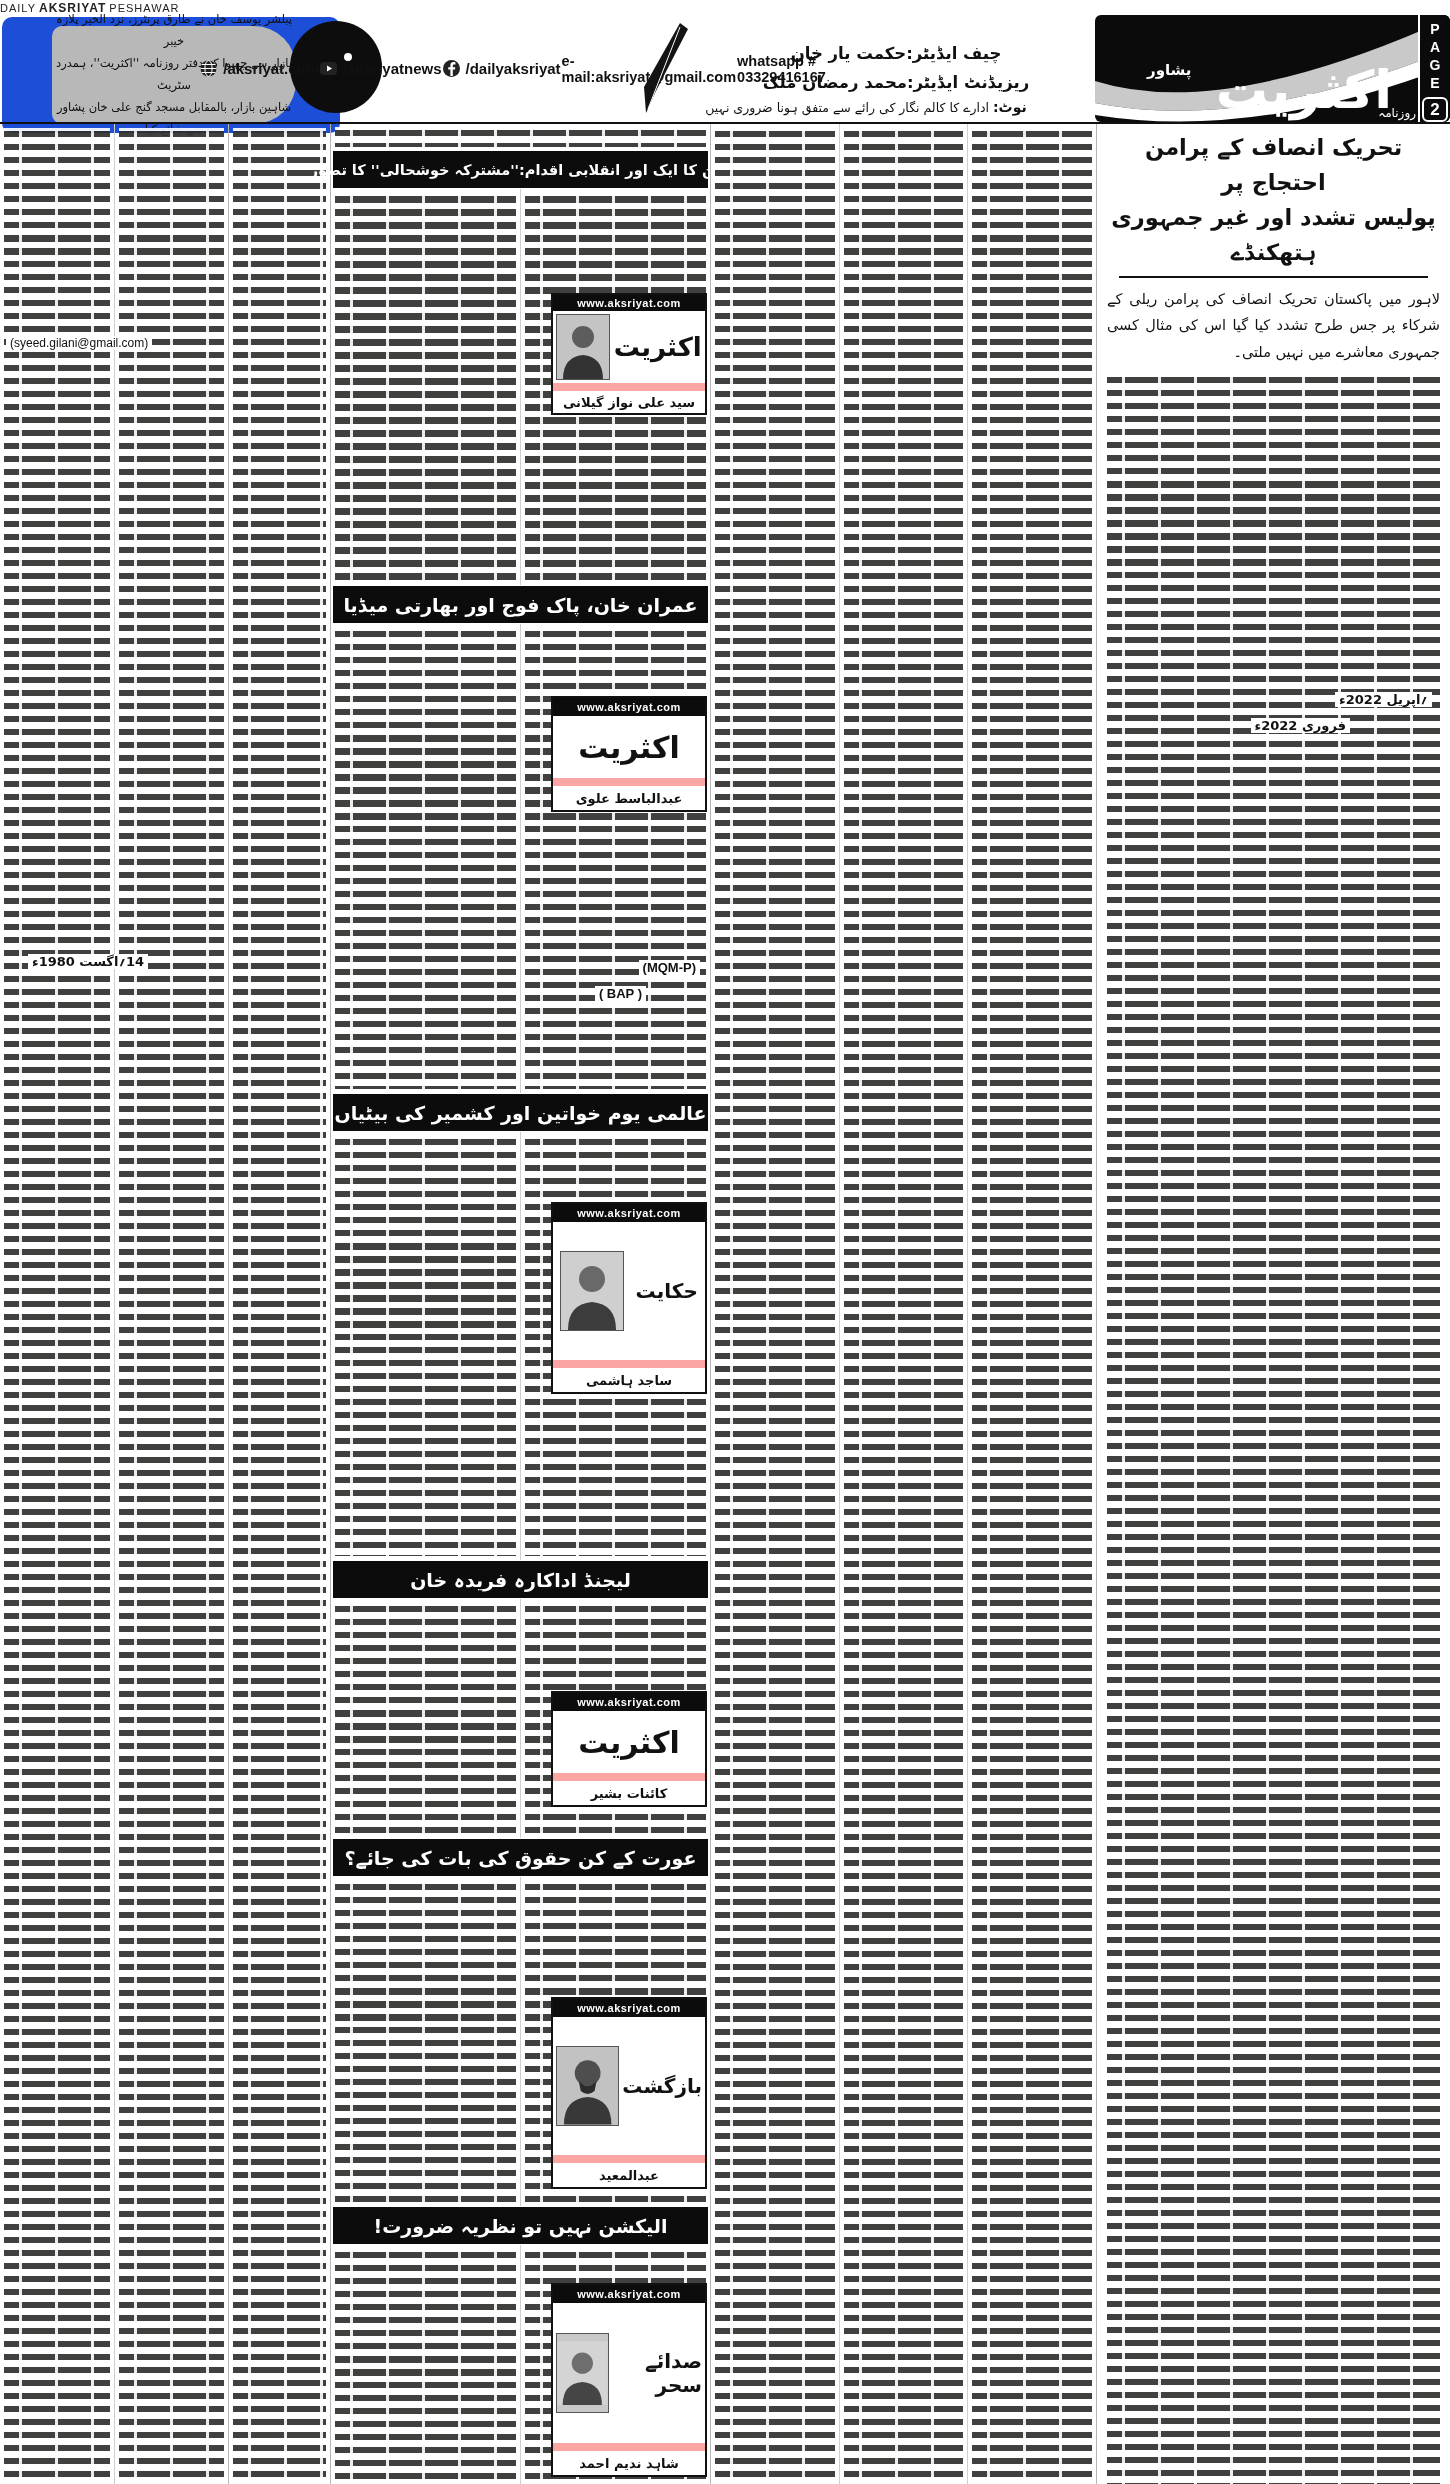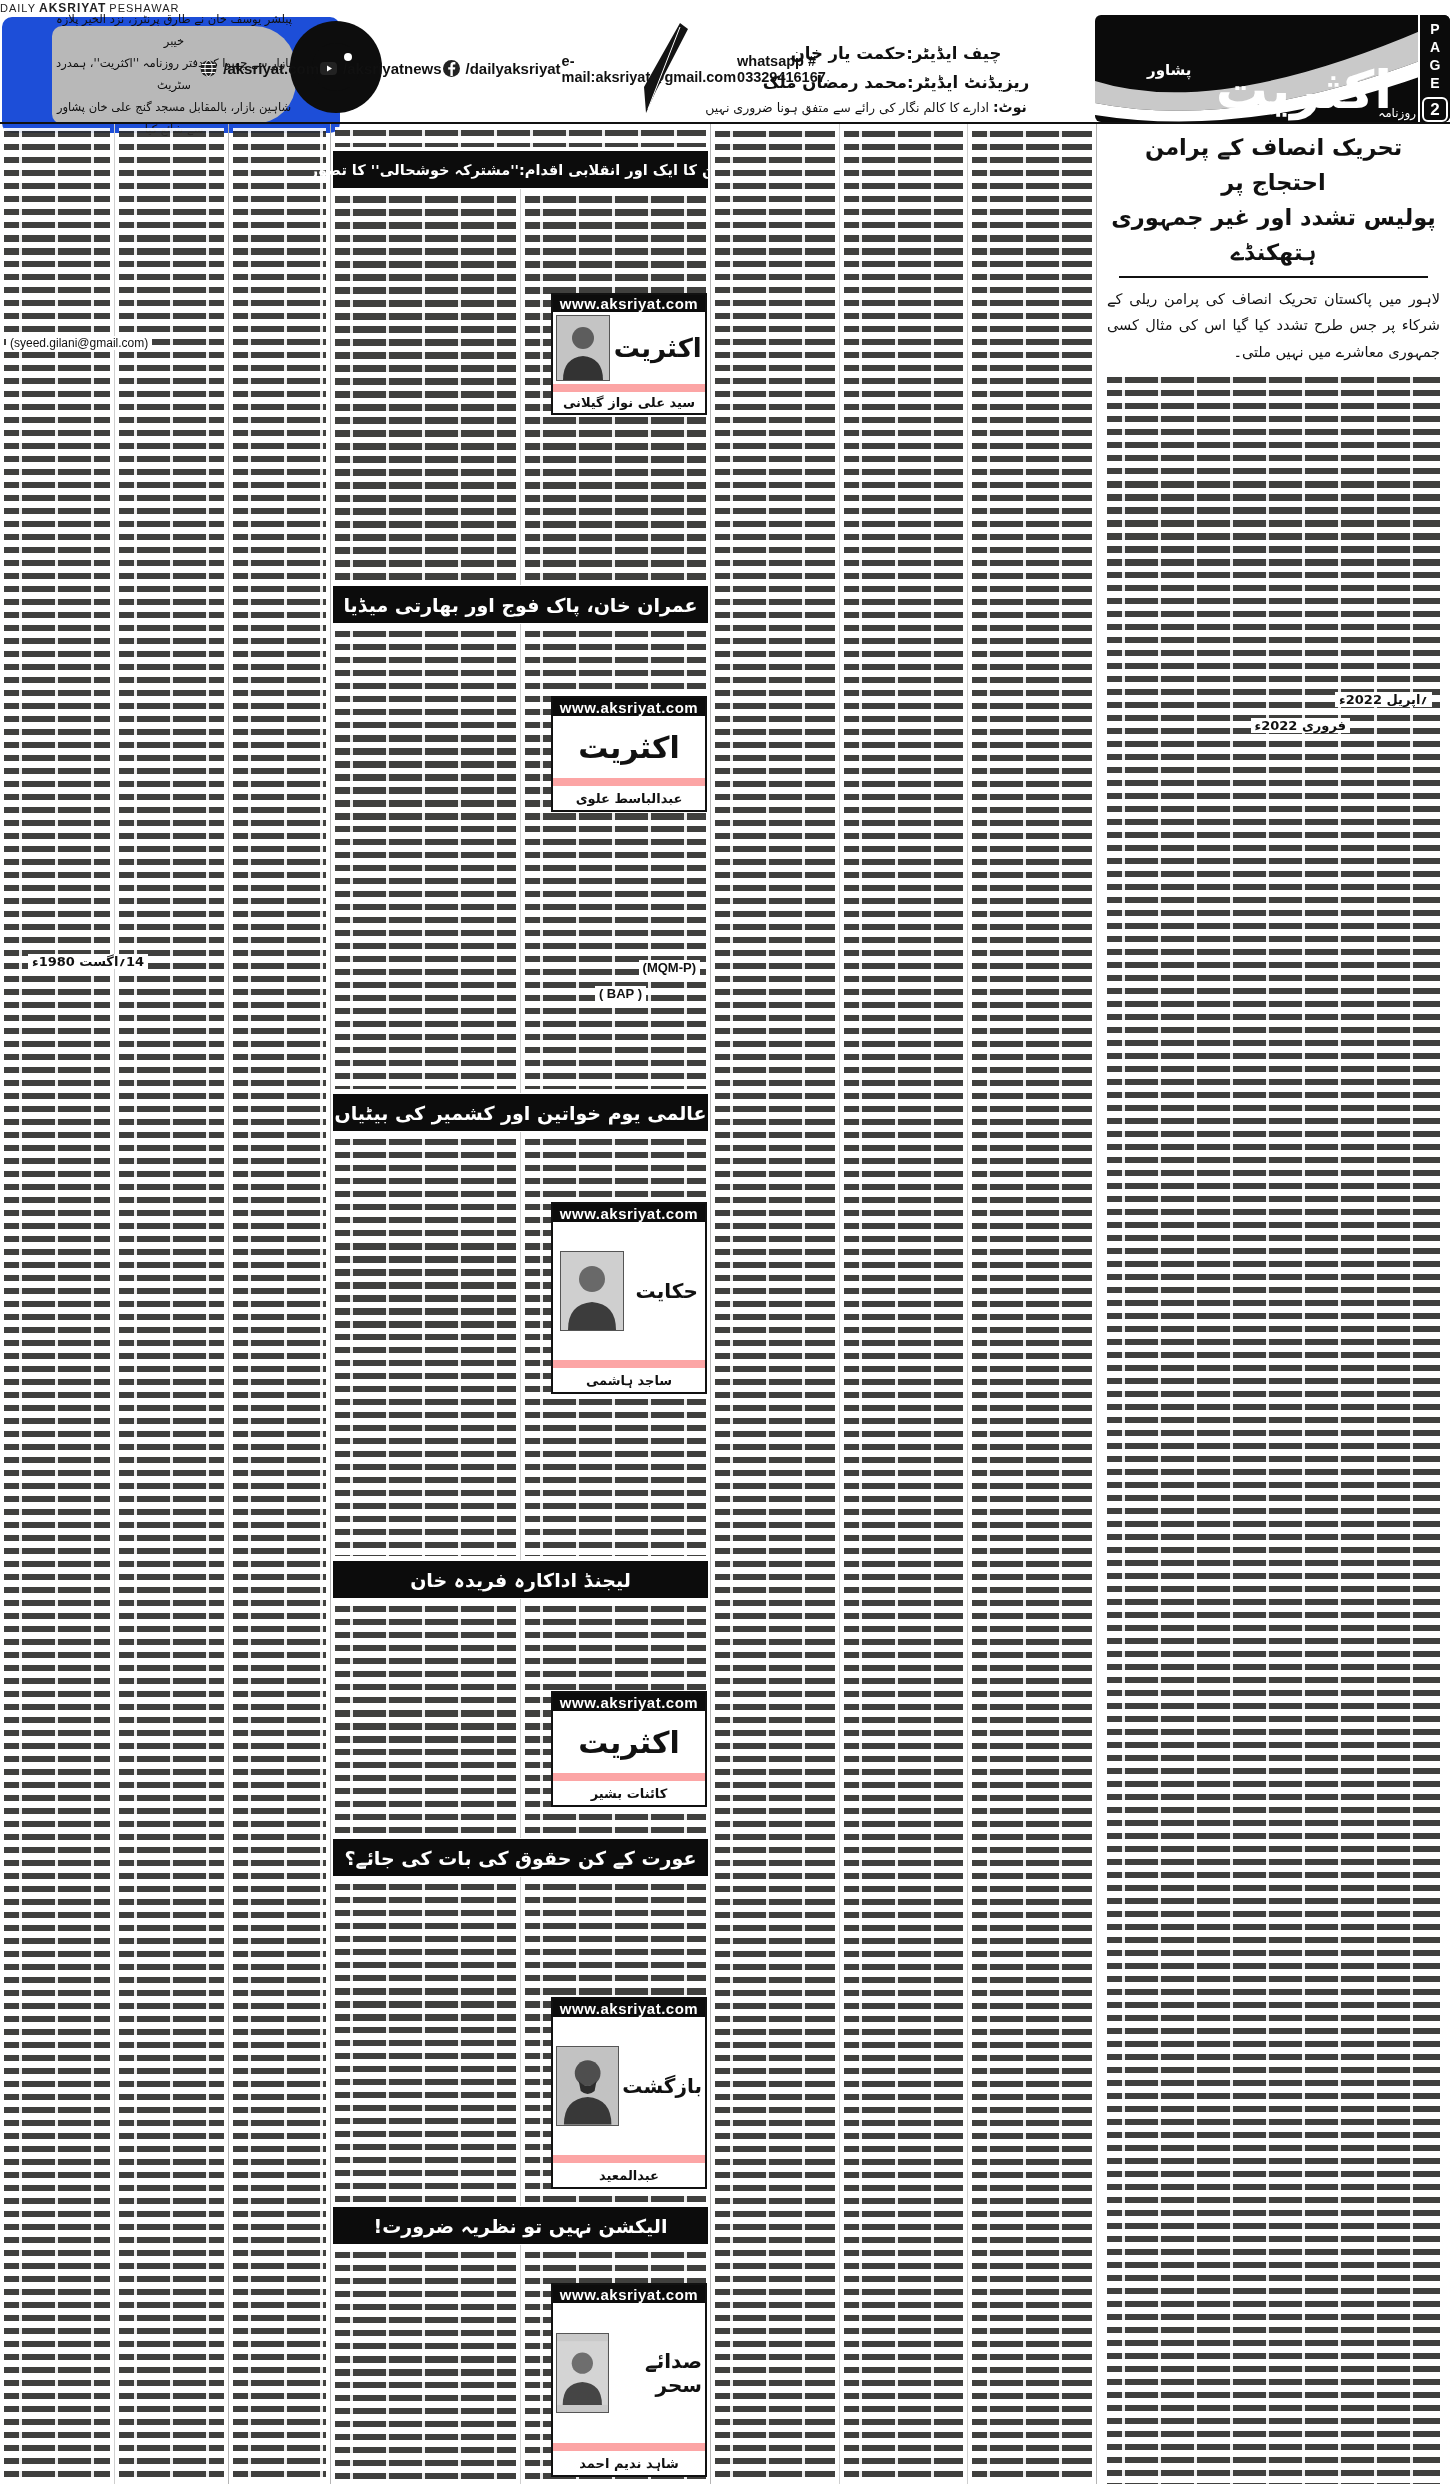--- a/index.html
+++ b/index.html
@@ -64,21 +64,21 @@
   .art{display:flex;flex-direction:column;}
   .bar{height:37px;background:#0c0c0c;color:#fff;display:flex;align-items:center;justify-content:center;margin:1px 2px;}
   .bar-h{font-weight:bold;font-size:19px;white-space:nowrap;}
   .bar-h.small{font-size:14.5px;}
   .abody{flex:1;position:relative;display:flex;}
 
   
   .abox{position:absolute;right:3px;width:152px;background:#fff;border:2px solid #111;z-index:2;
         display:flex;flex-direction:column;}
   .wm{height:18px;background:#0c0c0c;color:#fff;display:flex;align-items:center;justify-content:center;
-      font-weight:bold;font-size:15px;letter-spacing:.5px;}
+      font-weight:bold;font-size:11px;letter-spacing:.5px;}
   .abox-main{flex:1;display:flex;align-items:center;justify-content:space-around;padding:3px;gap:3px;}
   .photo{border:1px solid #555;background:#c9c9c9;}
   .alogo{font-weight:bold;font-size:26px;}
   .alogo.big{font-size:30px;}
   .clabel{font-weight:bold;font-size:20px;}
   .aname{border-top:8px solid #fca5a5;height:24px;display:flex;align-items:center;justify-content:center;
          font-weight:bold;font-size:13px;}
 
   
   .editorial{display:flex;flex-direction:column;padding:6px 10px 0 10px;}

